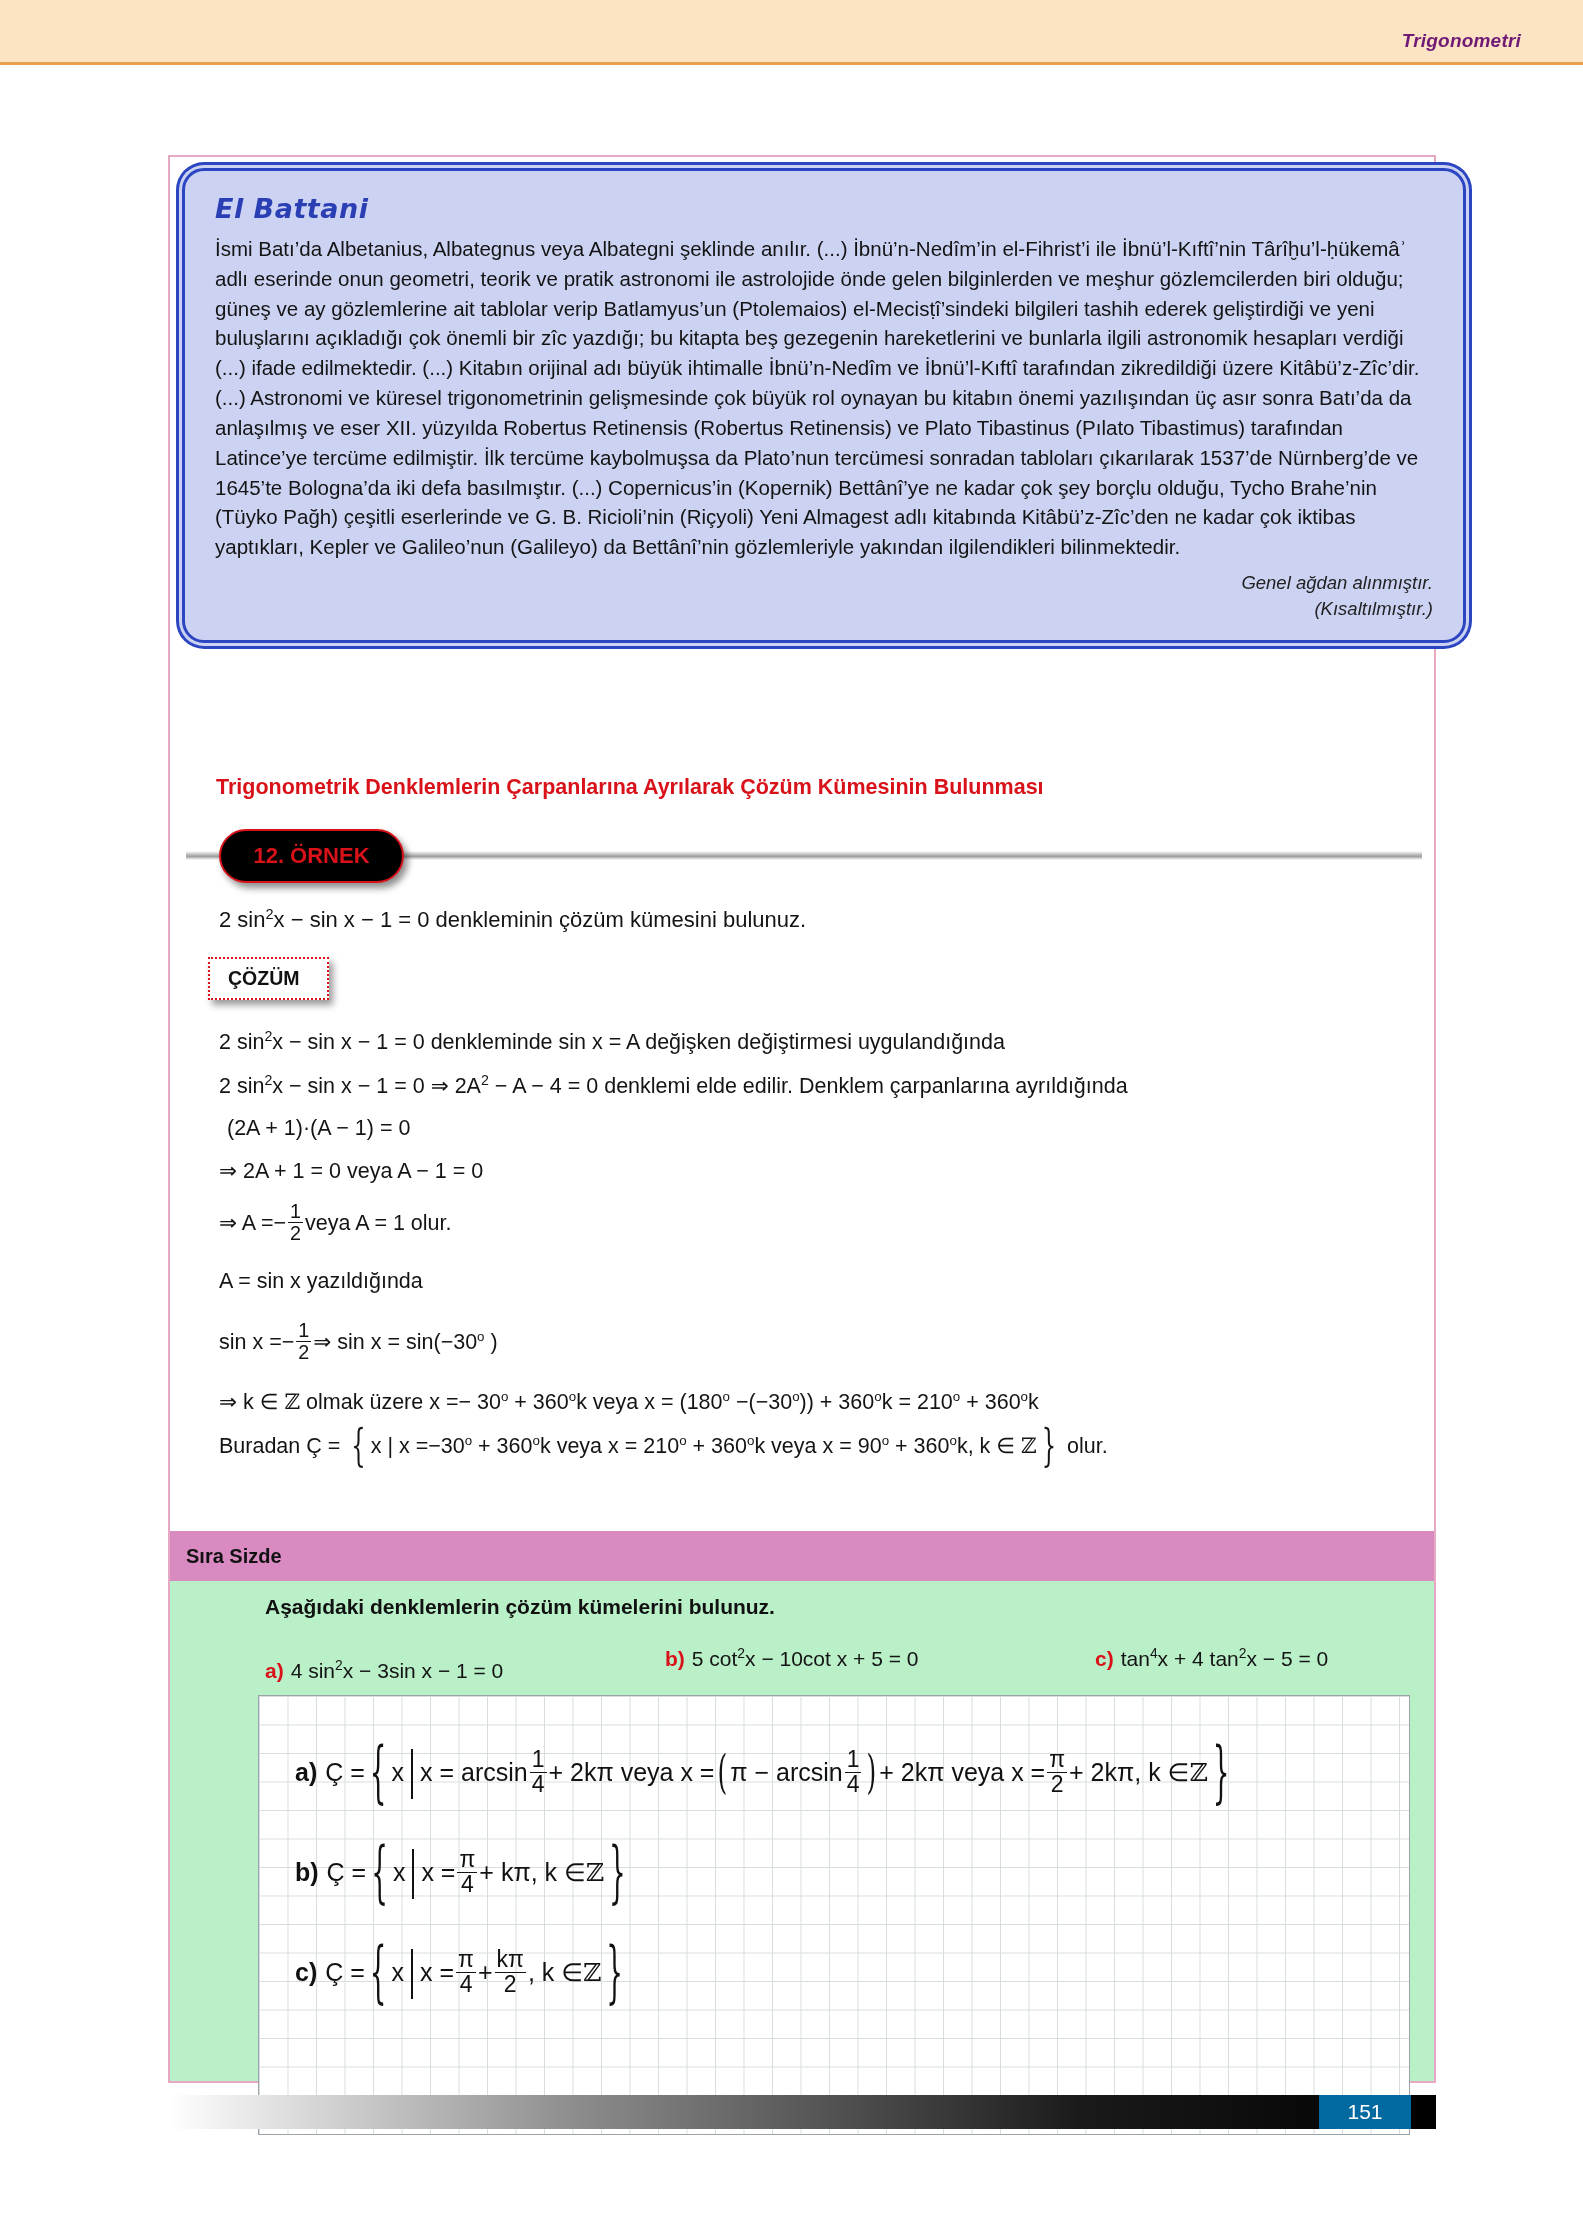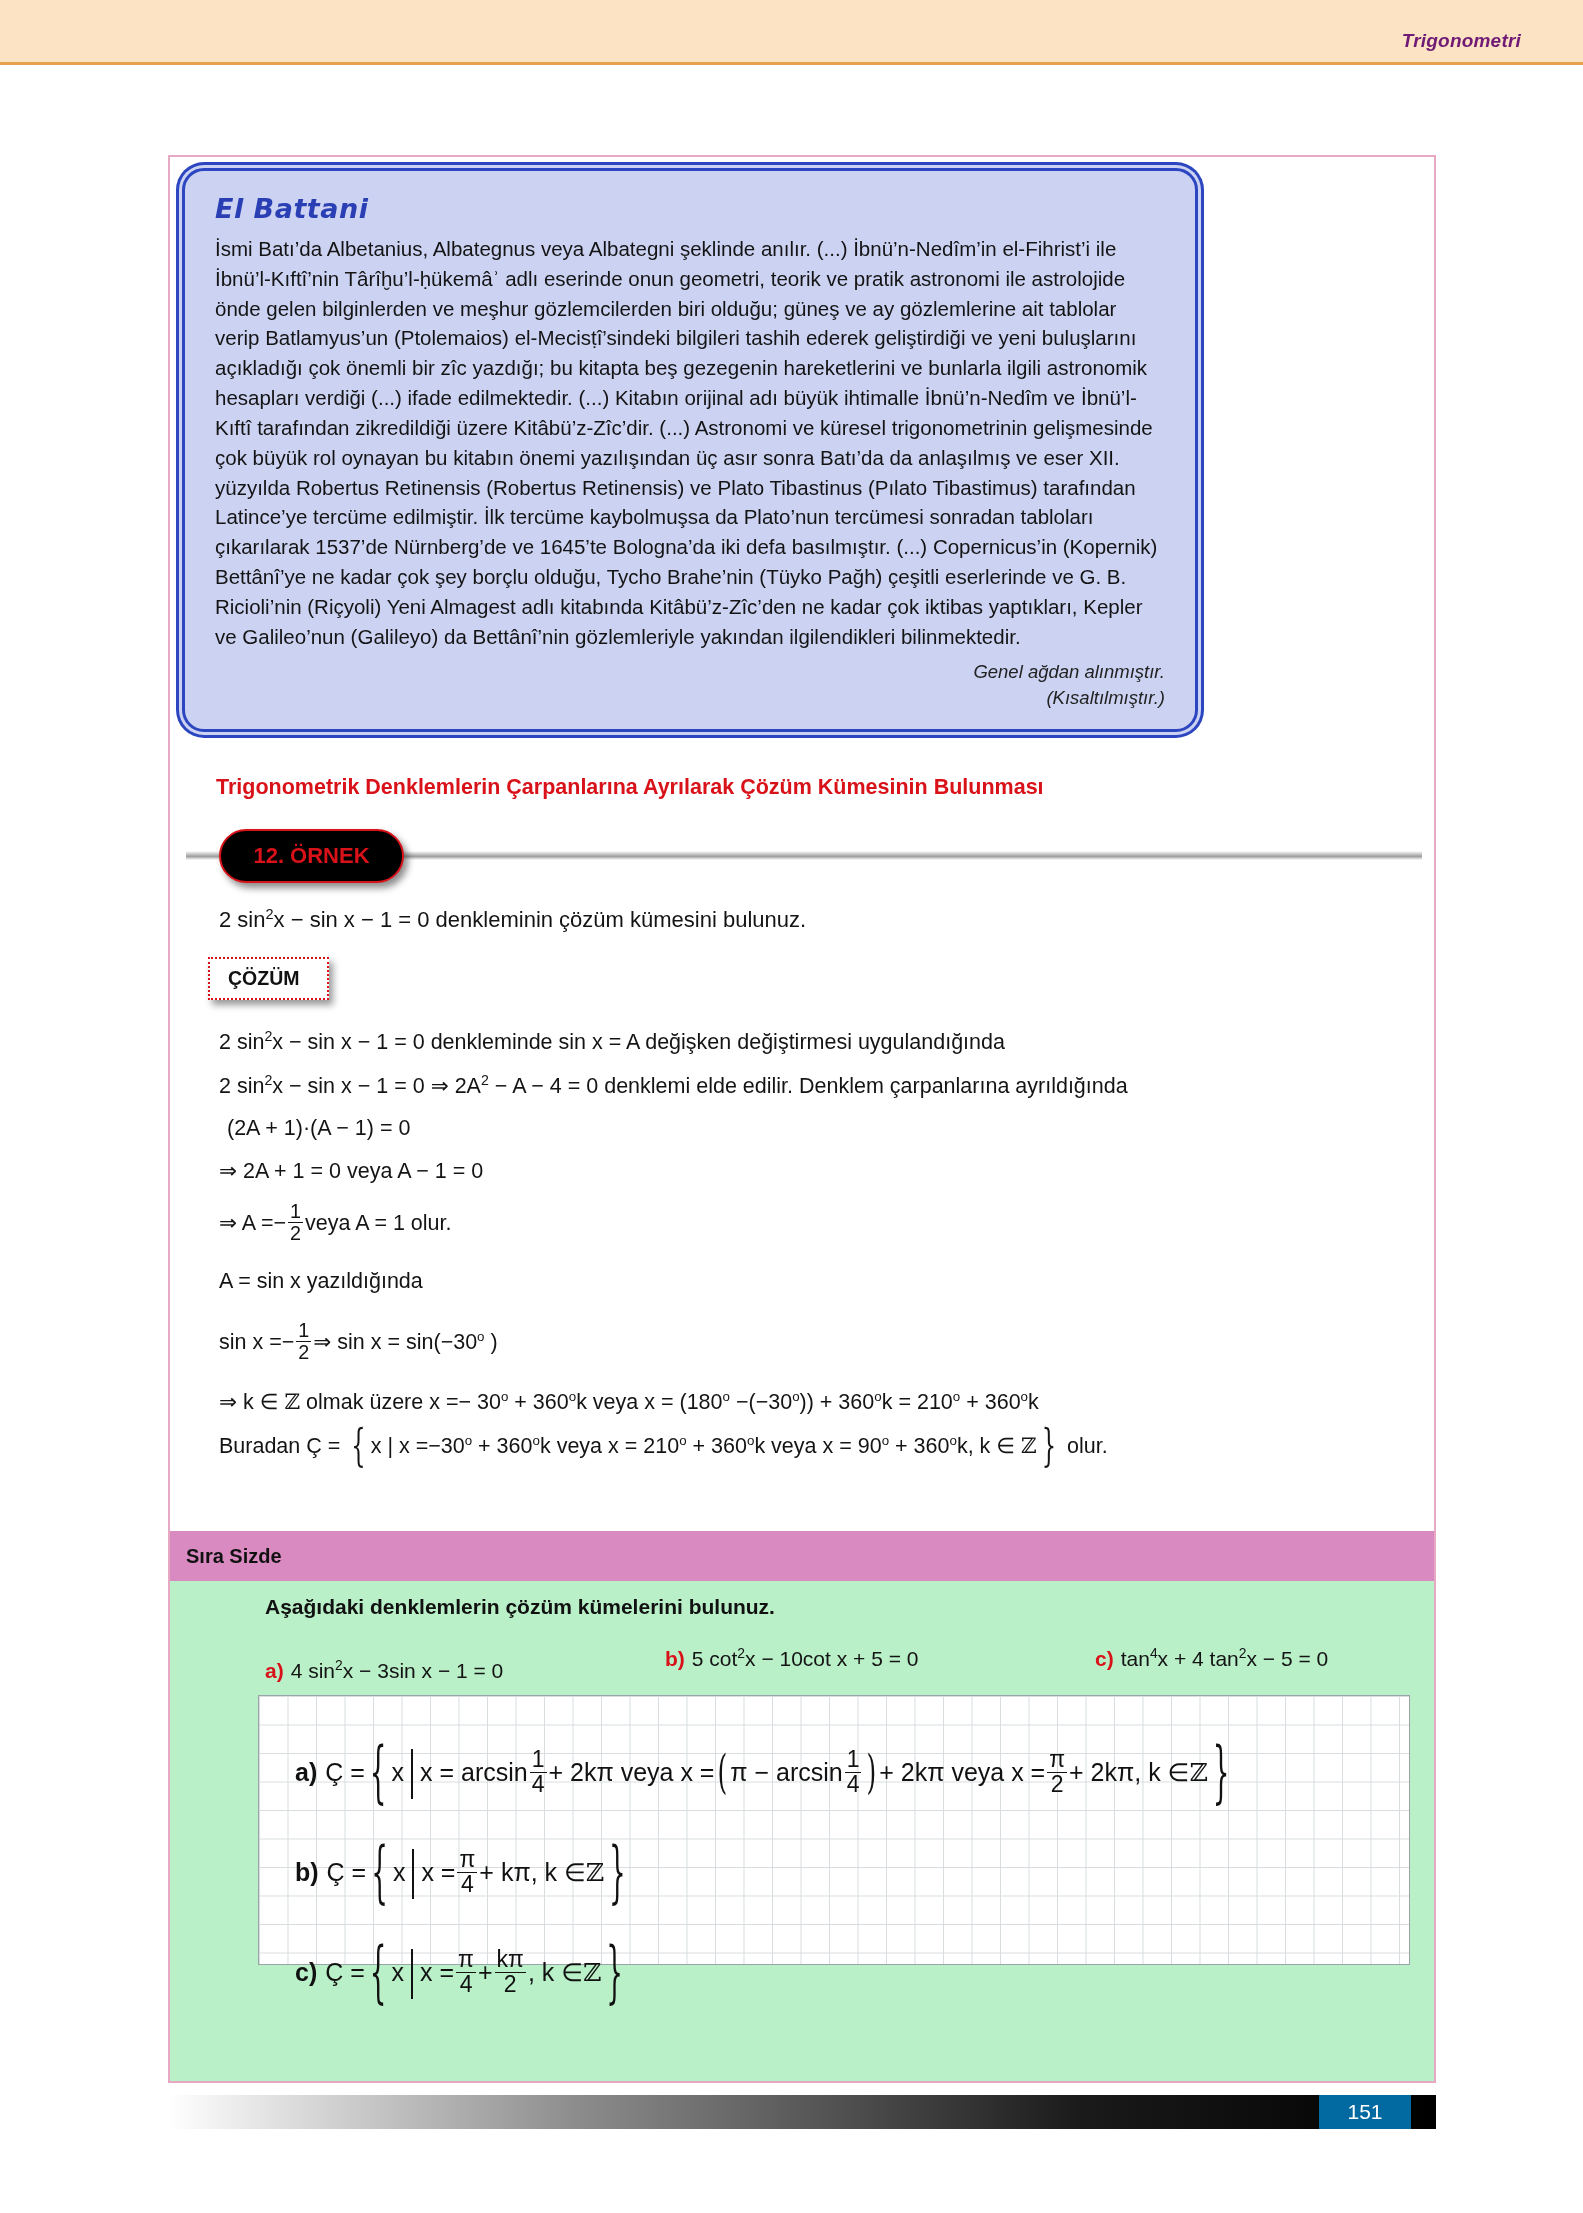--- a/index.html
+++ b/index.html
@@ -51,21 +51,21 @@
     left: 168px; top: 155px;
     width: 1268px; height: 1928px;
     border: 2px solid #e7a8c4;
     box-sizing: border-box;
   }
 
   
   .info-box {
     position: absolute;
     left: 182px; top: 168px;
-    width: 1016px;
+    width: 1284px;
     box-sizing: border-box;
     background: #ccd2f2;
     border: 3px solid #2b46c0;
     border-radius: 22px;
     box-shadow: 0 0 0 3px #ccd2f2, 0 0 0 6px #2b46c0;
     padding: 22px 30px 18px 30px;
   }
   .info-title {
     font-family: "DejaVu Sans", sans-serif;
     font-style: italic;
@@ -206,21 +206,21 @@
     font-size: 21px;
     color: #141414;
   }
   .ex-item { position: absolute; white-space: nowrap; }
   .ex-label { color: #d9121a; font-weight: bold; margin-right: 7px; }
 
   
   .answer-card {
     position: absolute;
     left: 258px; top: 1695px;
-    width: 1152px; height: 270px;
+    width: 1152px; height: 440px;
     background: #ffffff;
     background-image:
       linear-gradient(to right, #d8dde0 1px, transparent 1px),
       linear-gradient(to bottom, #d8dde0 1px, transparent 1px);
     background-size: 28.5px 28.5px;
     border: 1px solid #9aa3a8;
     box-sizing: border-box;
   }
   .ans-line {
     position: absolute;

